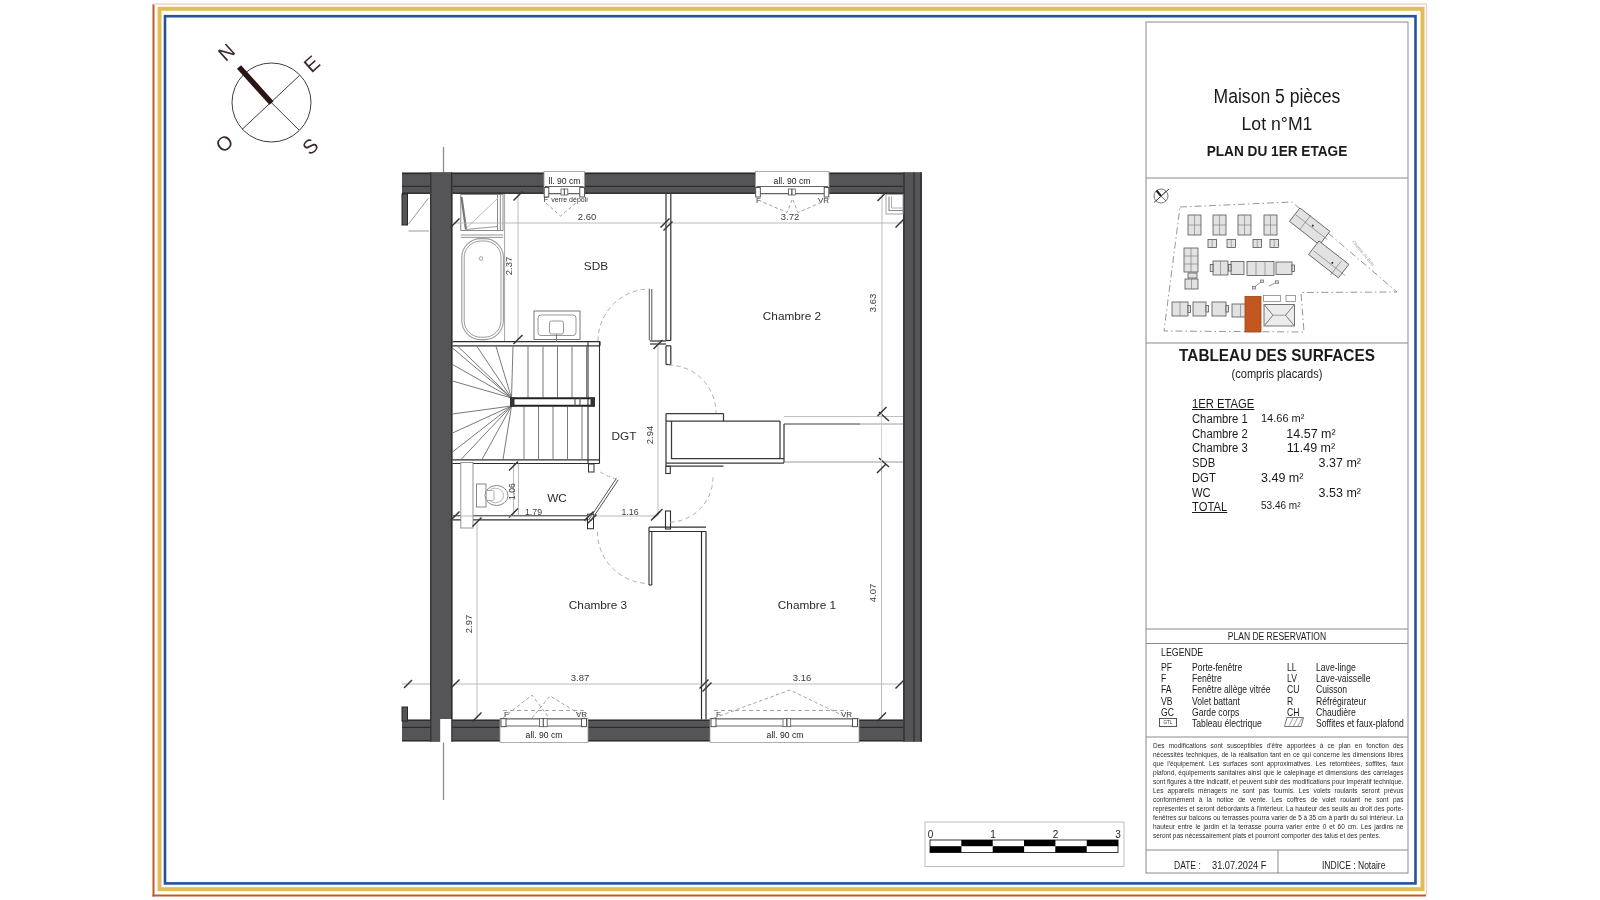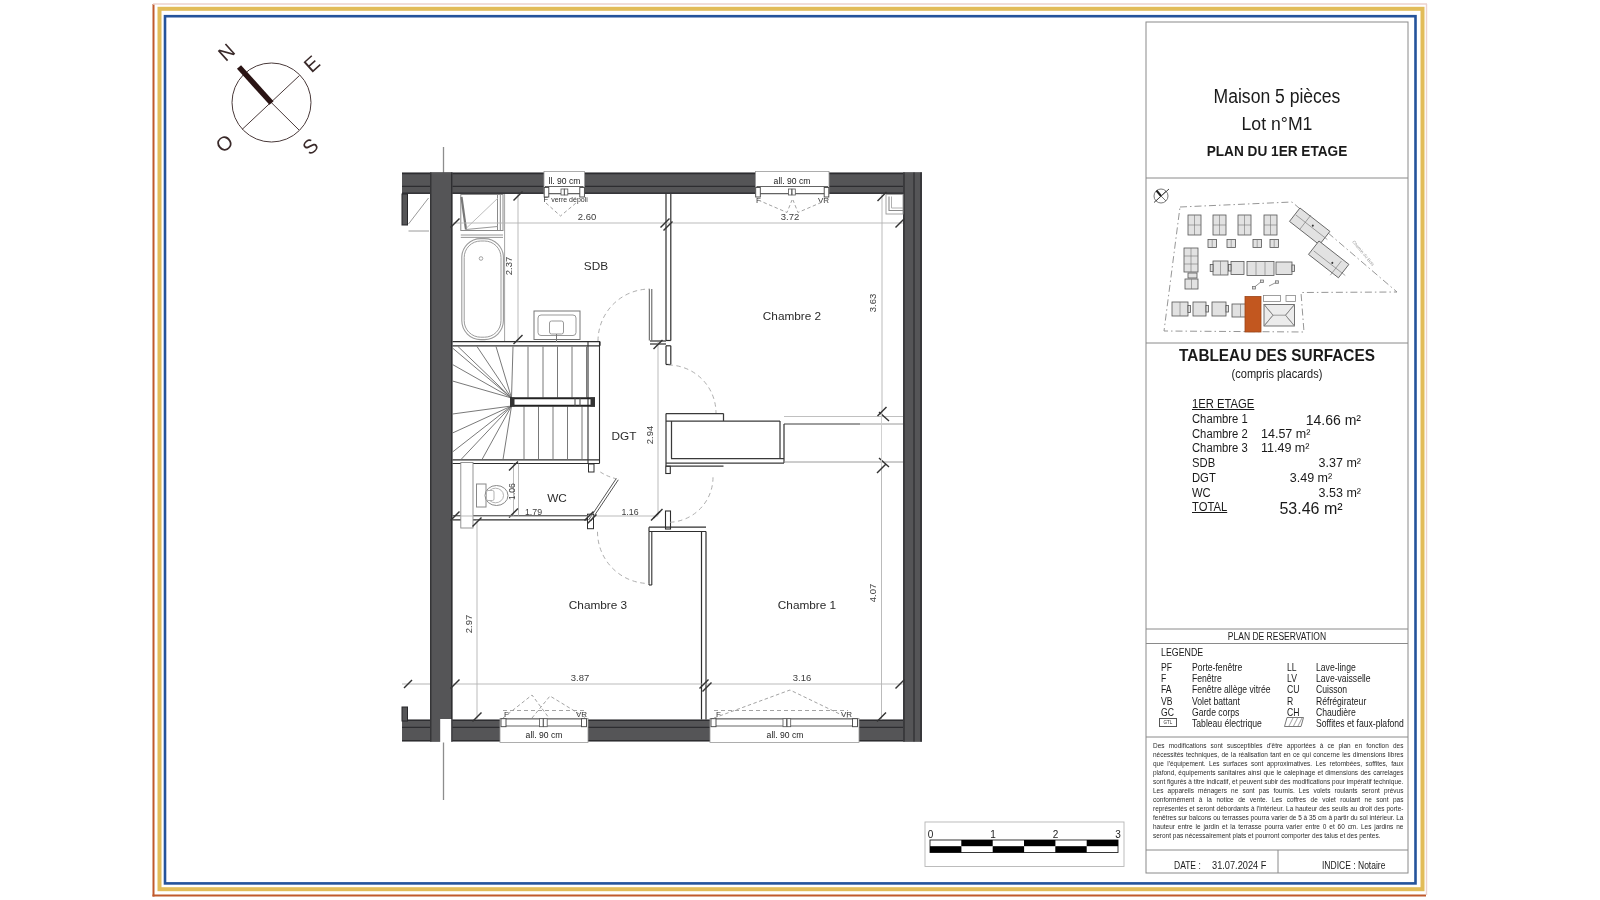--- a/index.html
+++ b/index.html
@@ -519,39 +519,39 @@
 
 <div class="abs pv" style="left:1146px;top:143px;width:262px;text-align:center;font-size:14.5px;font-weight:bold;transform:scaleX(0.94);">PLAN DU 1ER ETAGE</div>
 
 <div class="abs pv" style="left:1146px;top:346px;width:262px;text-align:center;font-size:16.5px;font-weight:bold;transform:scaleX(0.93);">TABLEAU DES SURFACES</div>
 
 <div class="abs pv" style="left:1146px;top:367px;width:262px;text-align:center;font-size:12px;transform:scaleX(0.92);">(compris placards)</div>
 
 <div class="abs pv" style="left:1192px;top:397.0px;font-size:12.5px;transform:scaleX(0.9);transform-origin:left top;text-decoration:underline;">1ER ETAGE</div>
 
 <div class="abs pv" style="left:1192px;top:411.8px;font-size:12.5px;transform:scaleX(0.9);transform-origin:left top;">Chambre 1</div>
-<div class="abs pv" style="left:1261px;top:411.8px;width:100px;text-align:right;font-size:14px;">14.66 m²</div>
+<div class="abs pv" style="left:1261px;top:411.8px;width:100px;text-align:left;font-size:11px;">14.66 m²</div>
 
 <div class="abs pv" style="left:1192px;top:426.5px;font-size:12.5px;transform:scaleX(0.9);transform-origin:left top;">Chambre 2</div>
-<div class="abs pv" style="left:1261px;top:426.5px;width:100px;text-align:left;font-size:12.5px;">14.57 m²</div>
+<div class="abs pv" style="left:1261px;top:426.5px;width:100px;text-align:center;font-size:12.5px;">14.57 m²</div>
 
 <div class="abs pv" style="left:1192px;top:441.2px;font-size:12.5px;transform:scaleX(0.9);transform-origin:left top;">Chambre 3</div>
-<div class="abs pv" style="left:1261px;top:441.2px;width:100px;text-align:left;font-size:12.5px;">11.49 m²</div>
+<div class="abs pv" style="left:1261px;top:441.2px;width:100px;text-align:center;font-size:12.5px;">11.49 m²</div>
 
 <div class="abs pv" style="left:1192px;top:456.0px;font-size:12.5px;transform:scaleX(0.9);transform-origin:left top;">SDB</div>
 <div class="abs pv" style="left:1261px;top:456.0px;width:100px;text-align:right;font-size:12.5px;">3.37 m²</div>
 
 <div class="abs pv" style="left:1192px;top:470.8px;font-size:12.5px;transform:scaleX(0.9);transform-origin:left top;">DGT</div>
-<div class="abs pv" style="left:1261px;top:470.8px;width:100px;text-align:center;font-size:12.5px;">3.49 m²</div>
+<div class="abs pv" style="left:1261px;top:470.8px;width:100px;text-align:left;font-size:12.5px;">3.49 m²</div>
 
 <div class="abs pv" style="left:1192px;top:485.5px;font-size:12.5px;transform:scaleX(0.9);transform-origin:left top;">WC</div>
 <div class="abs pv" style="left:1261px;top:485.5px;width:100px;text-align:right;font-size:12.5px;">3.53 m²</div>
 
 <div class="abs pv" style="left:1192px;top:500.2px;font-size:12.5px;transform:scaleX(0.9);transform-origin:left top;text-decoration:underline;">TOTAL</div>
-<div class="abs pv" style="left:1261px;top:500.2px;width:100px;text-align:center;font-size:16px;">53.46 m²</div>
+<div class="abs pv" style="left:1261px;top:500.2px;width:100px;text-align:left;font-size:10px;">53.46 m²</div>
 
 <div class="abs pv" style="left:1146px;top:630.5px;width:262px;text-align:center;font-size:10px;transform:scaleX(0.85);">PLAN DE RESERVATION</div>
 
 <div class="abs pv" style="left:1161px;top:646px;font-size:10.5px;transform:scaleX(0.84);transform-origin:left top;">LEGENDE</div>
 
 <div class="abs pv" style="left:1161px;top:661.0px;font-size:10.5px;transform:scaleX(0.82);transform-origin:left top;">PF</div>
 <div class="abs pv" style="left:1192px;top:661.0px;font-size:10.5px;transform:scaleX(0.82);transform-origin:left top;">Porte-fenêtre</div>
 <div class="abs pv" style="left:1287px;top:661.0px;font-size:10.5px;transform:scaleX(0.82);transform-origin:left top;">LL</div>
 <div class="abs pv" style="left:1316px;top:661.0px;font-size:10.5px;transform:scaleX(0.82);transform-origin:left top;">Lave-linge</div>
 

